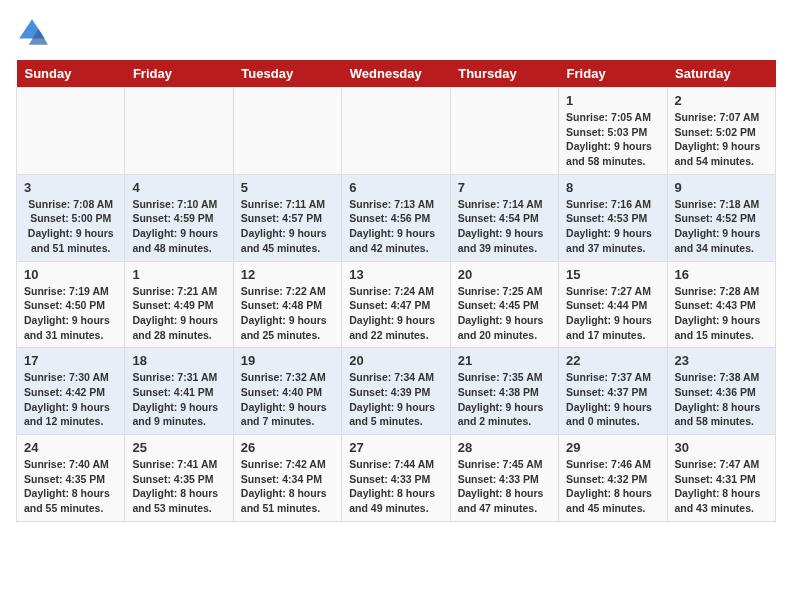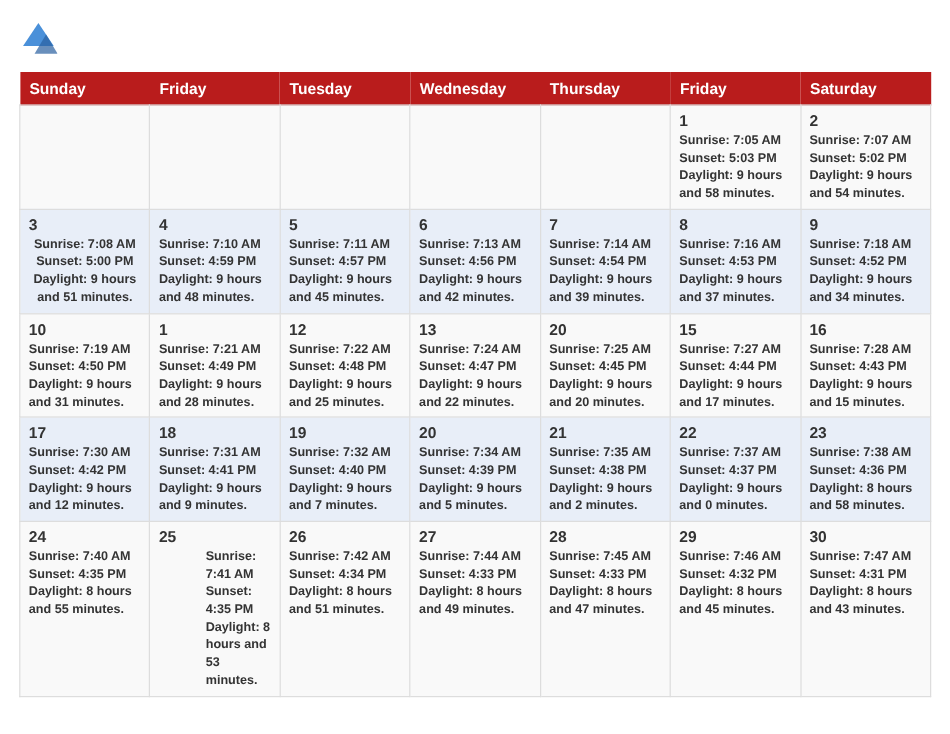--- a/index.html
+++ b/index.html
@@ -280,21 +280,21 @@
       </tr>
       <tr>
         <td>
           <div class="day-number">24</div>
           <div class="day-info" style="white-space: pre-line;">Sunrise: 7:40 AM
 Sunset: 4:35 PM
 Daylight: 8 hours and 55 minutes.</div>
         </td>
         <td>
           <div class="day-number">25</div>
-          <div class="day-info" style="white-space: pre-line; margin-left: 39px;">Sunrise: 7:41 AM
+          <div class="day-info" style="white-space: pre-line;">Sunrise: 7:41 AM
 Sunset: 4:35 PM
 Daylight: 8 hours and 53 minutes.</div>
         </td>
         <td>
           <div class="day-number">26</div>
           <div class="day-info" style="white-space: pre-line;">Sunrise: 7:42 AM
 Sunset: 4:34 PM
 Daylight: 8 hours and 51 minutes.</div>
         </td>
         <td>

